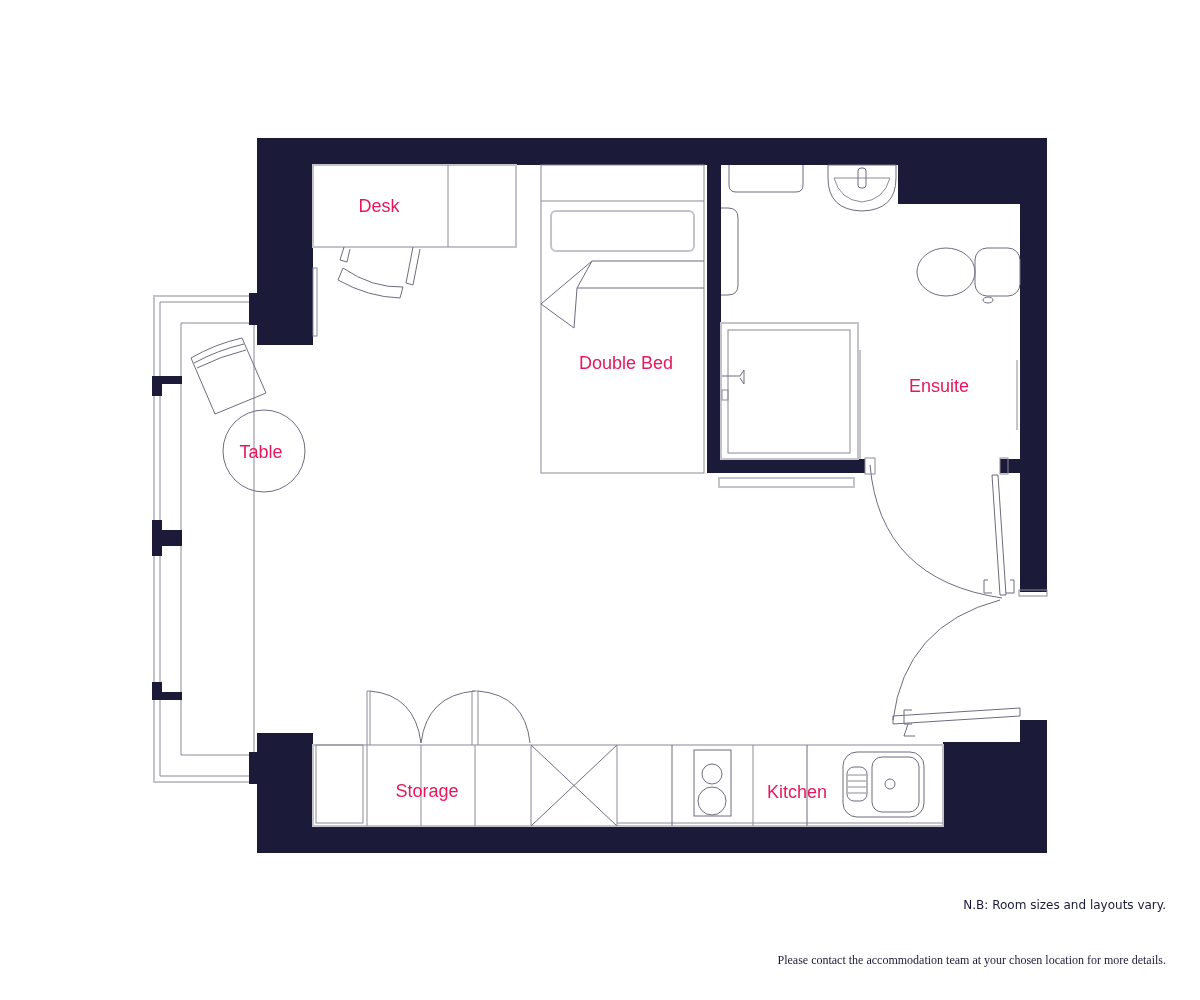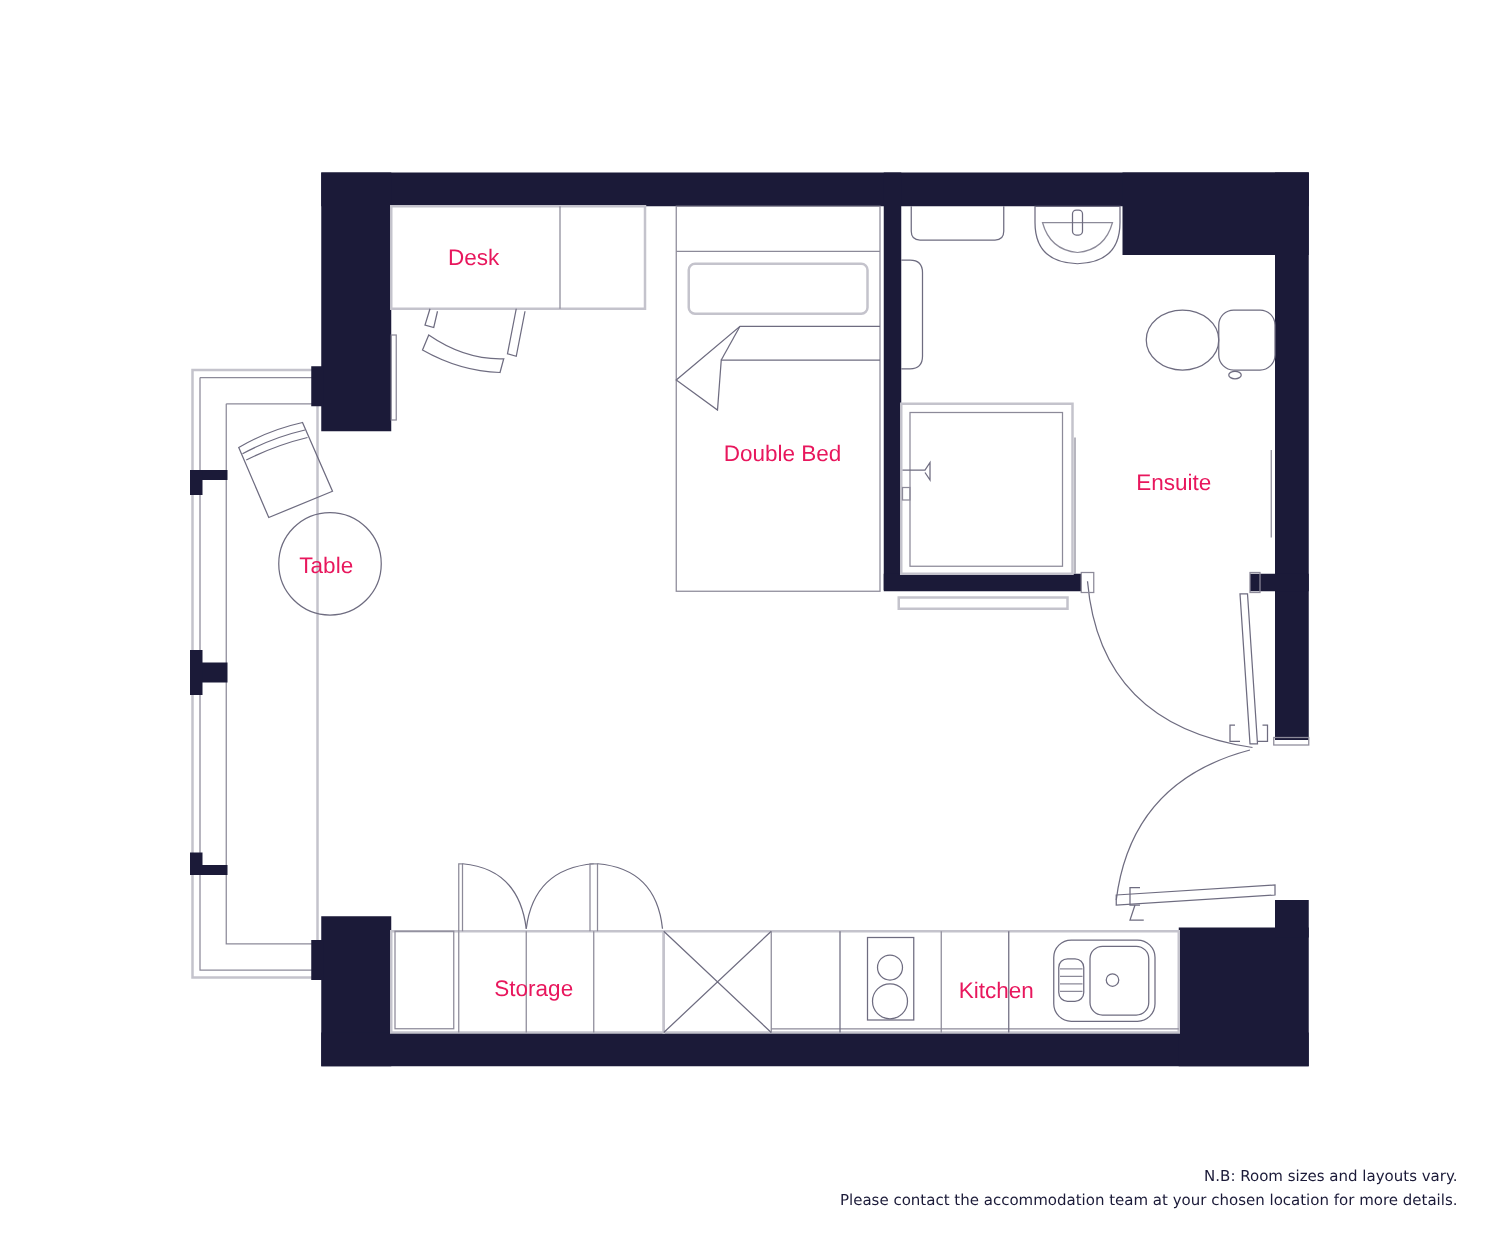--- a/index.html
+++ b/index.html
@@ -157,14 +157,14 @@
 
     <rect x="843" y="752" width="81" height="65" rx="14" class="lnd"></rect>
     <rect x="847" y="767" width="20" height="34" rx="7" class="lnd"></rect>
     <path d="M848,775 L866,775 M848,781 L866,781 M848,787 L866,787 M848,793 L866,793" class="ln"></path>
     <rect x="872" y="757" width="47" height="55" rx="10" class="lnd"></rect>
     <circle cx="890" cy="784" r="5" class="lnd"></circle>
     <text x="797" y="798" class="label" text-anchor="middle">Kitchen</text>
   </g>
 </svg>
 
-<div class="note" style="top:932px;">N.B: Room sizes and layouts vary.</div>
-<div class="note" style="top:951px;">Please contact the accommodation team at your chosen location for more details.</div>
+<div class="note" style="top:896px;">N.B: Room sizes and layouts vary.</div>
+<div class="note" style="top:951px;font-family:Liberation Serif, serif;">Please contact the accommodation team at your chosen location for more details.</div>
 
 </body></html>

